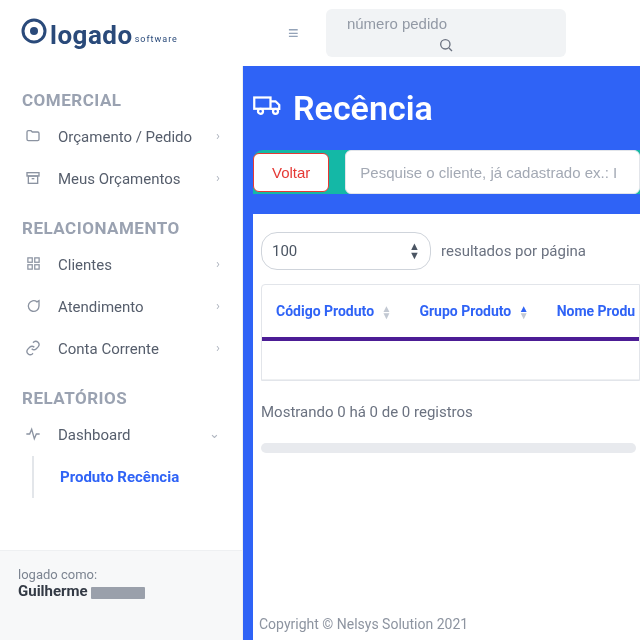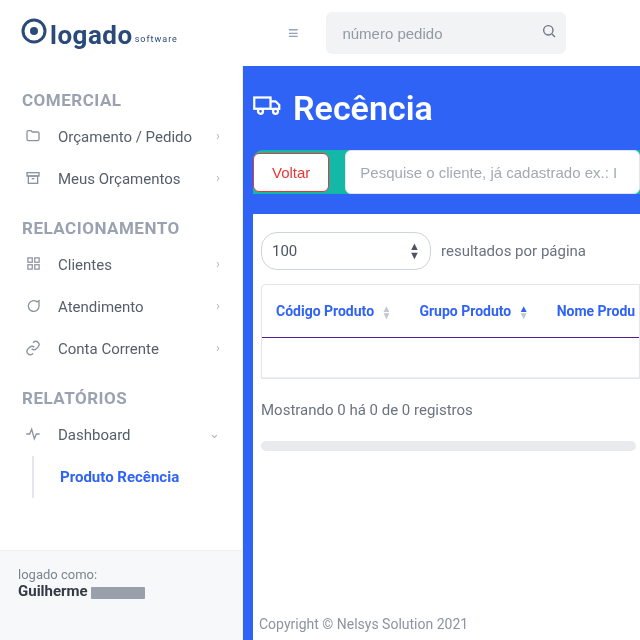--- a/index.html
+++ b/index.html
@@ -46,25 +46,26 @@
   .hamburger {
     color: #94a3b8;
     font-size: 18px;
     margin-left: 110px;
     margin-right: 28px;
     cursor: pointer;
   }
   .search-wrap {
     background: #f1f3f5;
     border-radius: 6px;
-    height: 42px;
+    height: 48px;
     display: flex;
     align-items: center;
     padding: 0 16px;
     width: 240px;
+    flex-direction: column;
   }
   .search-wrap input {
     border: none;
     background: transparent;
     outline: none;
     font-size: 15px;
     color: #6b7280;
     flex: 1;
   }
   .search-wrap input::placeholder { color: #9299a5; }
@@ -208,21 +209,21 @@
     margin: 0 0 16px 4px;
     overflow: hidden;
   }
   table { width: 100%; border-collapse: collapse; }
   th {
     text-align: center;
     font-size: 14px;
     font-weight: 700;
     color: #2f63f6;
     padding: 18px 14px;
-    border-bottom: 1px solid #4c1d95;
+    border-bottom: 4px solid #4c1d95;
     white-space: nowrap;
   }
   th .sort {
     color: #c2c8d2;
     font-size: 10px;
     display: inline-flex;
     flex-direction: column;
     line-height: 7px;
     margin-left: 4px;
     vertical-align: middle;

